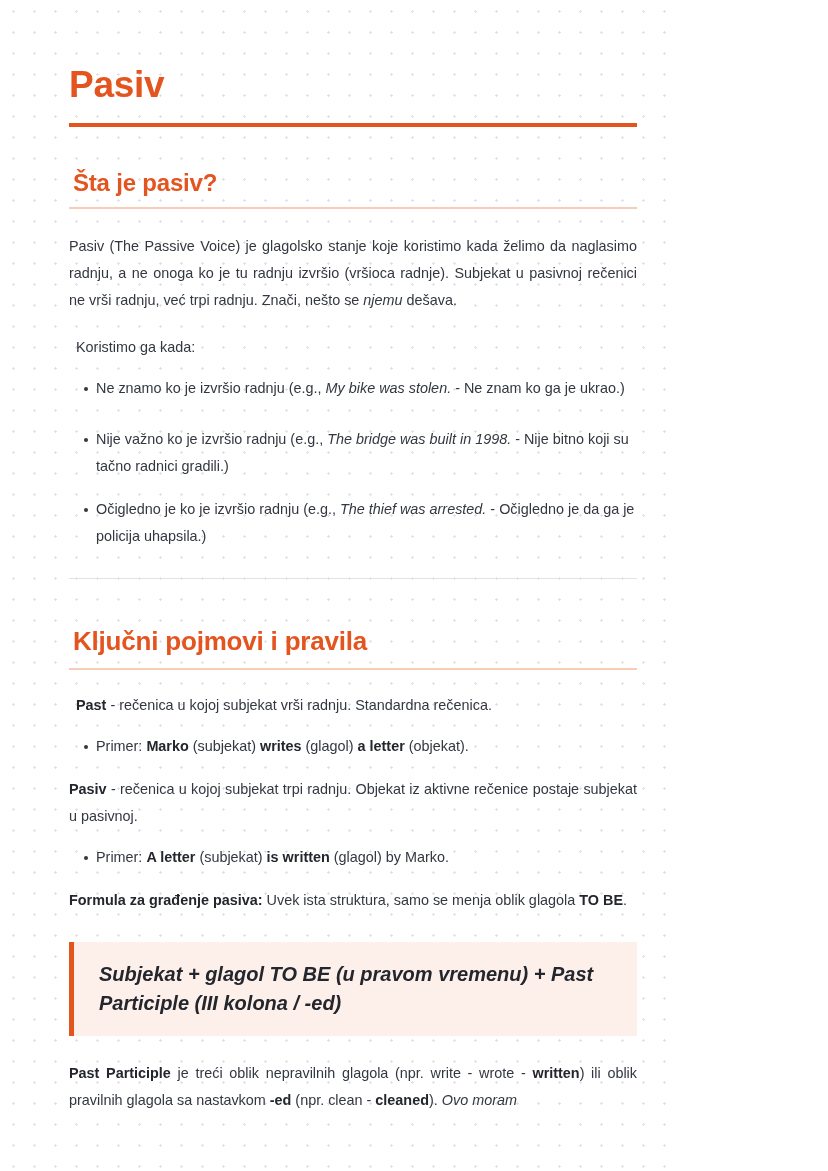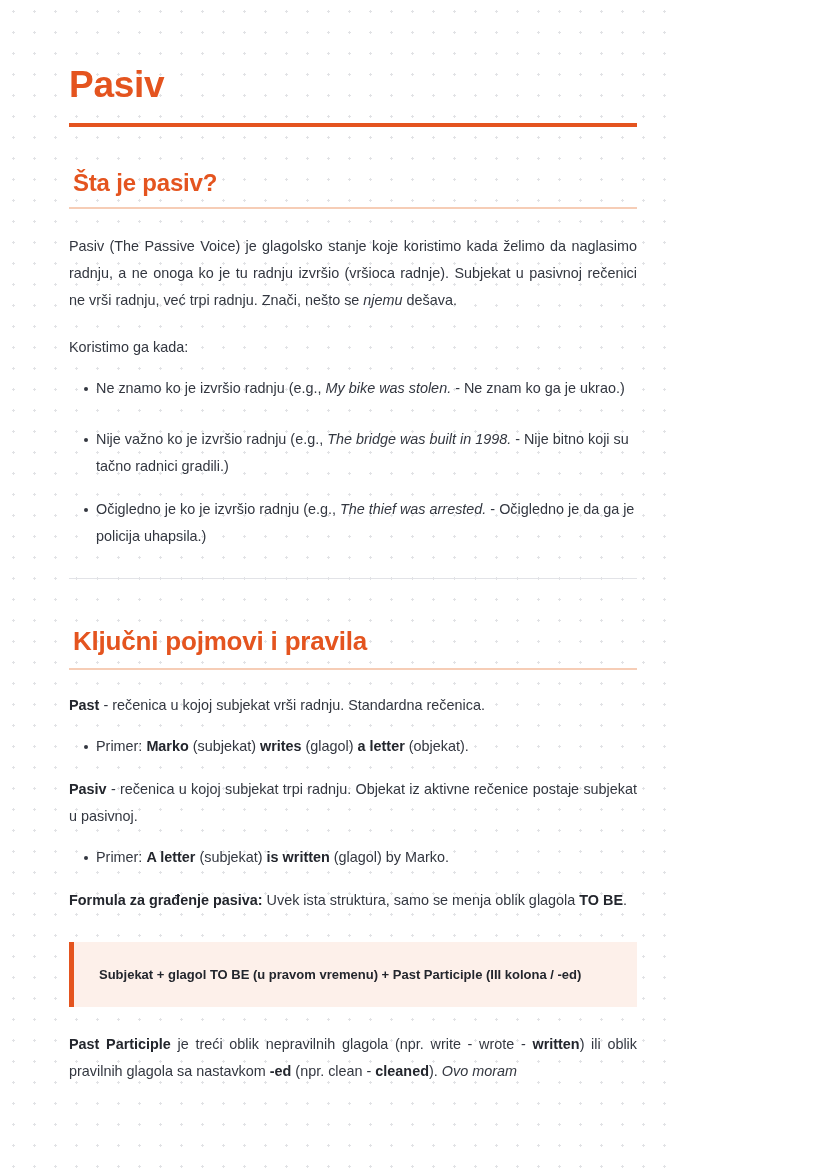--- a/index.html
+++ b/index.html
@@ -99,20 +99,21 @@
   .body-p {
     margin: 0;
     font-size: 14.4px;
     line-height: 27px;
     color: #333740;
     text-align: justify;
     text-justify: inter-word;
   }
   .body-p.nojustify {
     text-align: left;
+    margin-left: 7px;
   }
 
   .bullets {
     margin: 0;
     padding: 0;
     list-style: none;
   }
   .bullets li {
     position: relative;
     padding-left: 27px;
@@ -149,24 +150,25 @@
     box-sizing: border-box;
   }
   .callout-bar {
     position: absolute;
     left: 0; top: 0; bottom: 0;
     width: 5px;
     background: #e4541f;
   }
   .callout-text {
     margin: 0;
-    font-size: 13px;
+    font-size: 20px;
     line-height: 29px;
     font-weight: 700;
     color: #23262d;
+    font-style: italic;
   }
 
   
   #watermark {
     position: absolute;
     left: 686px;
     top: 1102px;
     font-size: 11px;
     color: #cfcfd2;
     letter-spacing: 0.2px;

